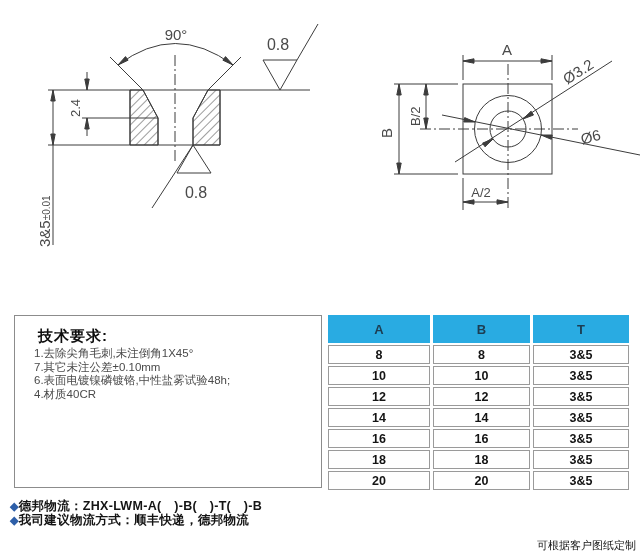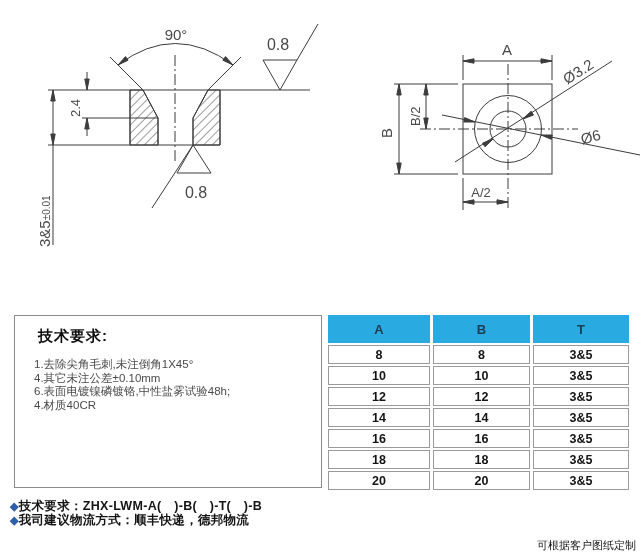--- a/index.html
+++ b/index.html
@@ -4,21 +4,21 @@
 <style>
   html,body{margin:0;padding:0;background:#ffffff;}
   body{width:642px;height:558px;position:relative;overflow:hidden;
        font-family:"Liberation Sans",sans-serif;}
   
   #drawing{position:absolute;left:0;top:0;}
   .dim-text{fill:#4a4a4a;}
   
   .tech-box{position:absolute;left:14px;top:315px;width:306px;height:171px;
             border:1.5px solid #8c8c8c;background:#fff;}
-  .tech-title{margin:11px 0 12px 23px;font-size:15px;font-weight:bold;color:#0d0d0d;
+  .tech-title{margin:11px 0 1px 23px;font-size:15px;font-weight:bold;color:#0d0d0d;
               letter-spacing:1px;}
   .tech-item{margin-left:19px;font-size:11.5px;line-height:13.5px;color:#4a4a4a;
              white-space:pre;}
   
   .size-table{position:absolute;left:328px;top:315px;display:flex;gap:3px;}
   .size-col{display:flex;flex-direction:column;gap:2px;}
   .col-a{width:102px}.col-b{width:97px}.col-t{width:96px}
   .size-header{height:28px;background:var(--table_header_bg,#29abe2);
                color:#1d3d52;font-size:13px;font-weight:bold;
                display:flex;align-items:center;justify-content:center;}
@@ -136,21 +136,21 @@
   <text class="dim-text" font-size="15" transform="translate(392,138) rotate(-90)">B</text>
   <text class="dim-text" font-size="13" transform="translate(420,126) rotate(-90)">B/2</text>
   <text class="dim-text" x="481" y="197" font-size="13" text-anchor="middle">A/2</text>
   <text class="dim-text" font-size="15" text-anchor="middle" transform="translate(581,76) rotate(-33)">Ø3.2</text>
   <text class="dim-text" font-size="15" text-anchor="middle" transform="translate(592,142) rotate(-14)">Ø6</text>
 </svg>
 
 <div class="tech-box">
   <div class="tech-title">技术要求:</div>
   <div class="tech-item">1.去除尖角毛刺,未注倒角1X45°</div>
-  <div class="tech-item">4.其它未注公差±0.10mm</div>
+  <div class="tech-item">7.其它未注公差±0.10mm</div>
   <div class="tech-item">6.表面电镀镍磷镀铬,中性盐雾试验48h;</div>
   <div class="tech-item">4.材质40CR</div>
 </div>
 
 <div class="size-table">
   <div class="size-col col-a">
     <div class="size-header">A</div>
     <div class="size-cell">8</div>
     <div class="size-cell">10</div>
     <div class="size-cell">12</div>
@@ -175,17 +175,17 @@
     <div class="size-cell">3&amp;5</div>
     <div class="size-cell">3&amp;5</div>
     <div class="size-cell">3&amp;5</div>
     <div class="size-cell">3&amp;5</div>
     <div class="size-cell">3&amp;5</div>
     <div class="size-cell">3&amp;5</div>
   </div>
 </div>
 
 <div class="footer-lines">
-  <div class="bullet-line"><span class="diamond">◆</span><span>技术要求：ZHX-LWM-A(　)-B(　)-T(　)-B</span></div>
+  <div class="bullet-line"><span class="diamond">◆</span><span>德邦物流：ZHX-LWM-A(　)-B(　)-T(　)-B</span></div>
   <div class="bullet-line"><span class="diamond">◆</span><span>我司建议物流方式：顺丰快递，德邦物流</span></div>
 </div>
 
 <div class="custom-note">可根据客户图纸定制</div>
 
 </body></html>

